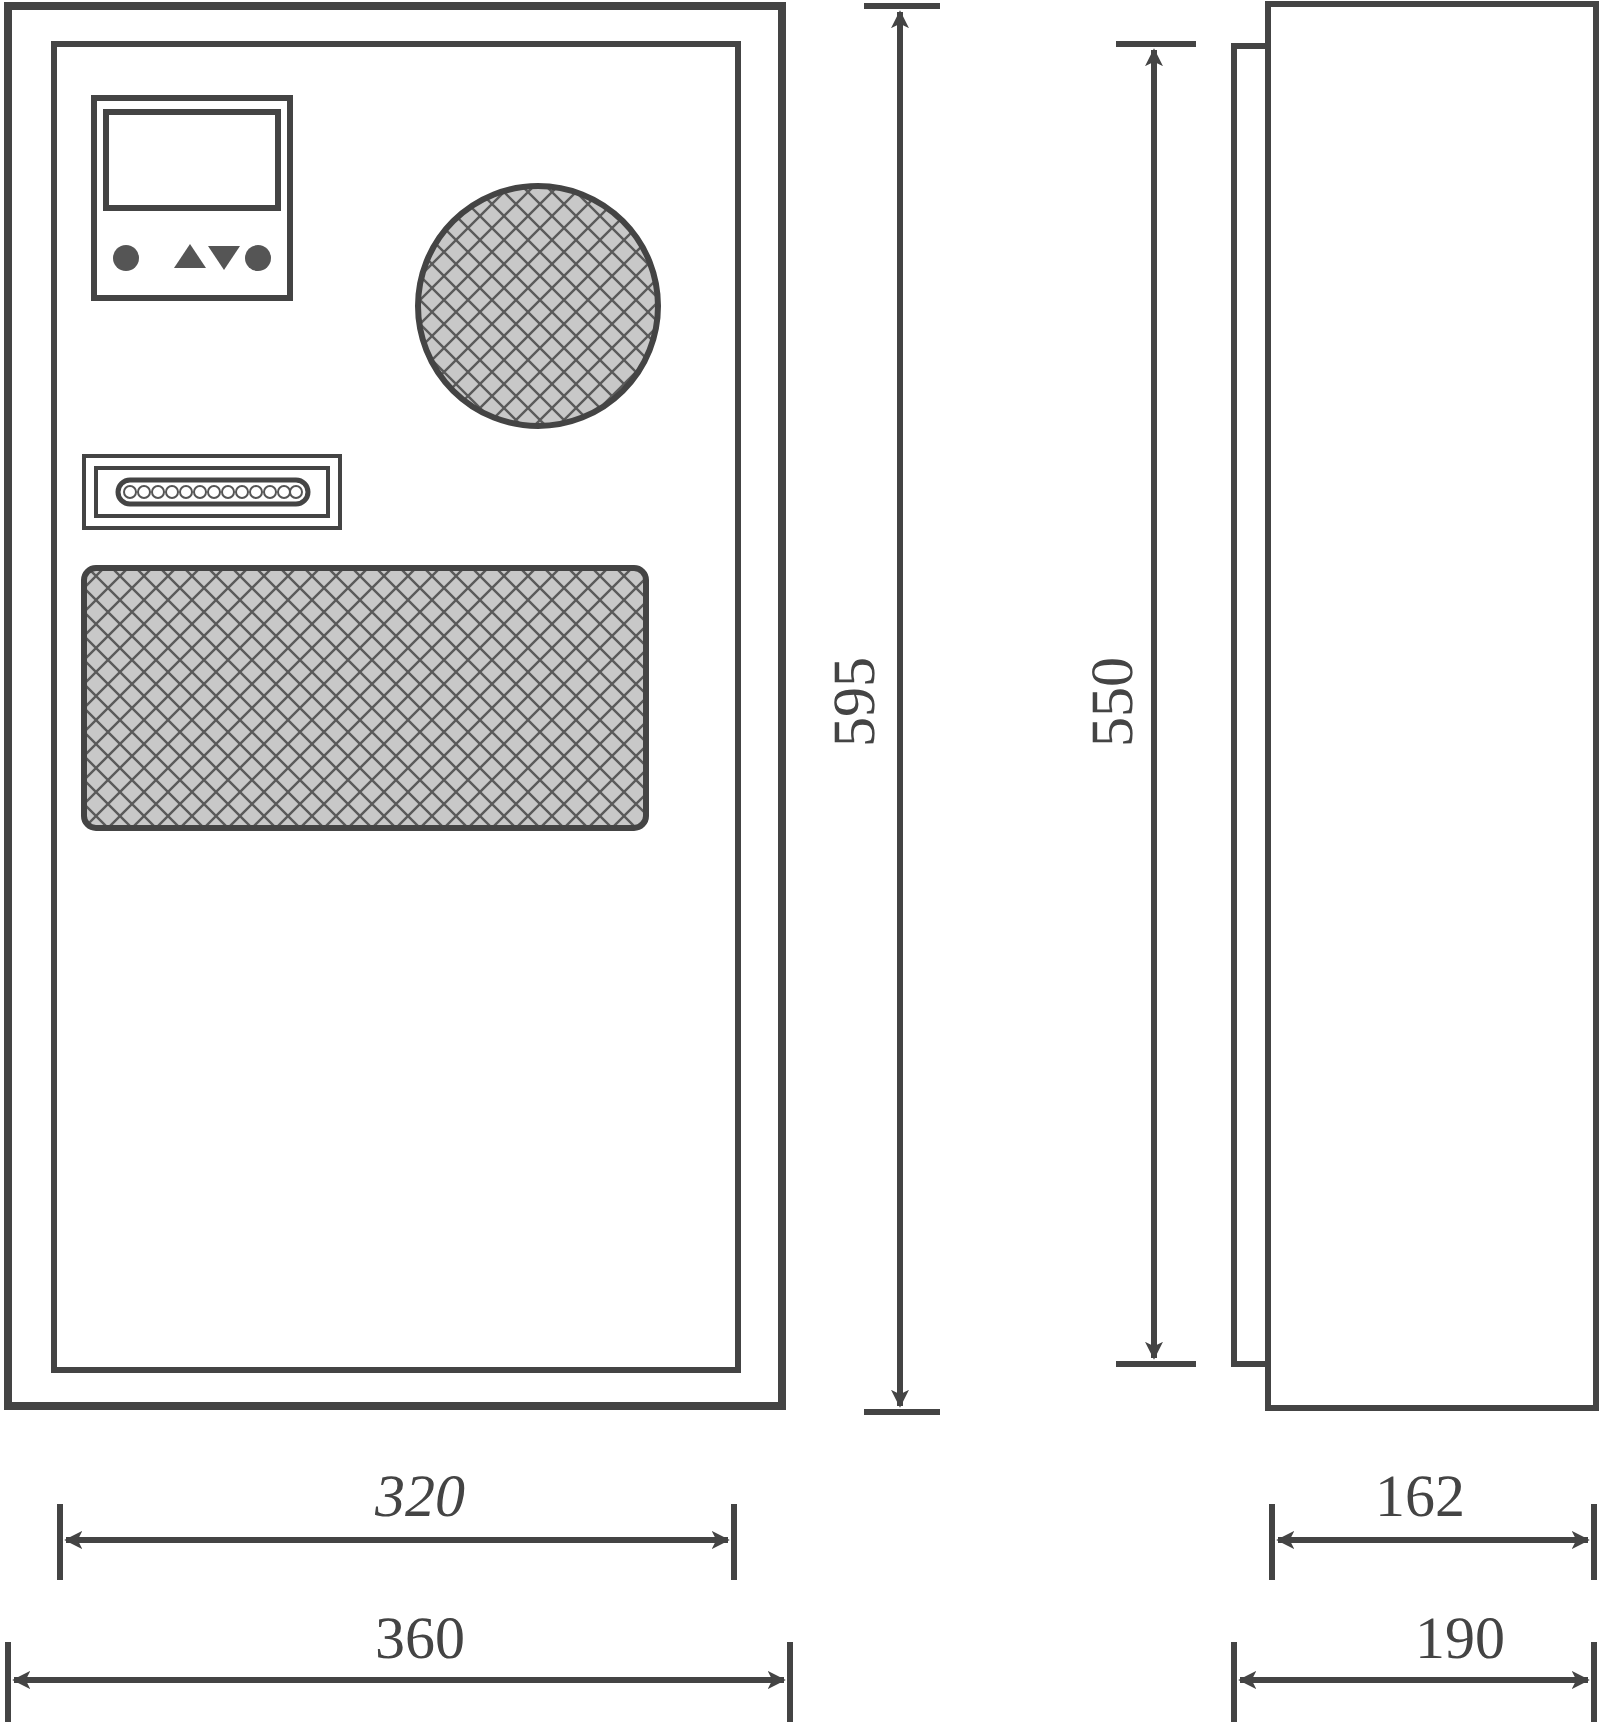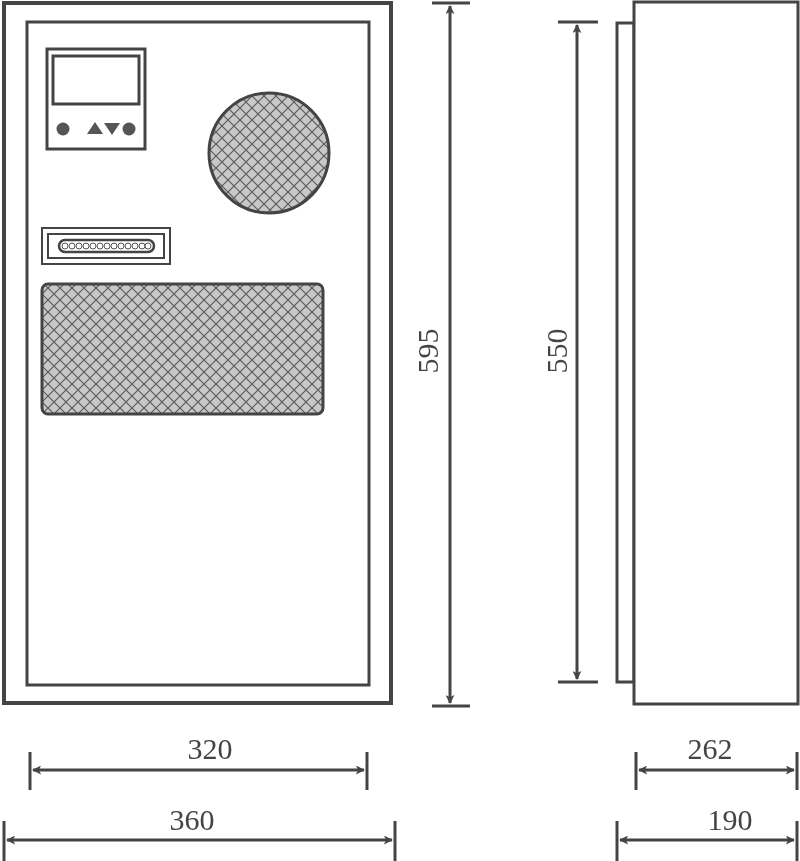--- a/index.html
+++ b/index.html
@@ -95,16 +95,16 @@
   </g>
   <g stroke="#444" stroke-width="3">
     <line x1="617" y1="821" x2="617" y2="861"></line>
     <line x1="797" y1="821" x2="797" y2="861"></line>
     <line x1="620" y1="840" x2="794" y2="840" marker-start="url(#ah)" marker-end="url(#ah)"></line>
   </g>
 </svg>
 
 <div class="lbl rot" style="left:403px;top:336px;width:50px;text-align:center;">595</div>
 <div class="lbl rot" style="left:532px;top:336px;width:50px;text-align:center;">550</div>
-<div class="lbl" style="left:180px;top:734px;width:60px;text-align:center;">320</div>
-<div class="lbl" style="left:162px;top:805px;width:60px;text-align:center;">360</div>
-<div class="lbl" style="left:680px;top:734px;width:60px;text-align:center;">262</div>
+<div class="lbl" style="left:180px;top:734px;width:60px;text-align:center;font-style:italic;">320</div>
+<div class="lbl" style="left:180px;top:805px;width:60px;text-align:center;">360</div>
+<div class="lbl" style="left:680px;top:734px;width:60px;text-align:center;">162</div>
 <div class="lbl" style="left:700px;top:805px;width:60px;text-align:center;">190</div>
 
 </body></html>

